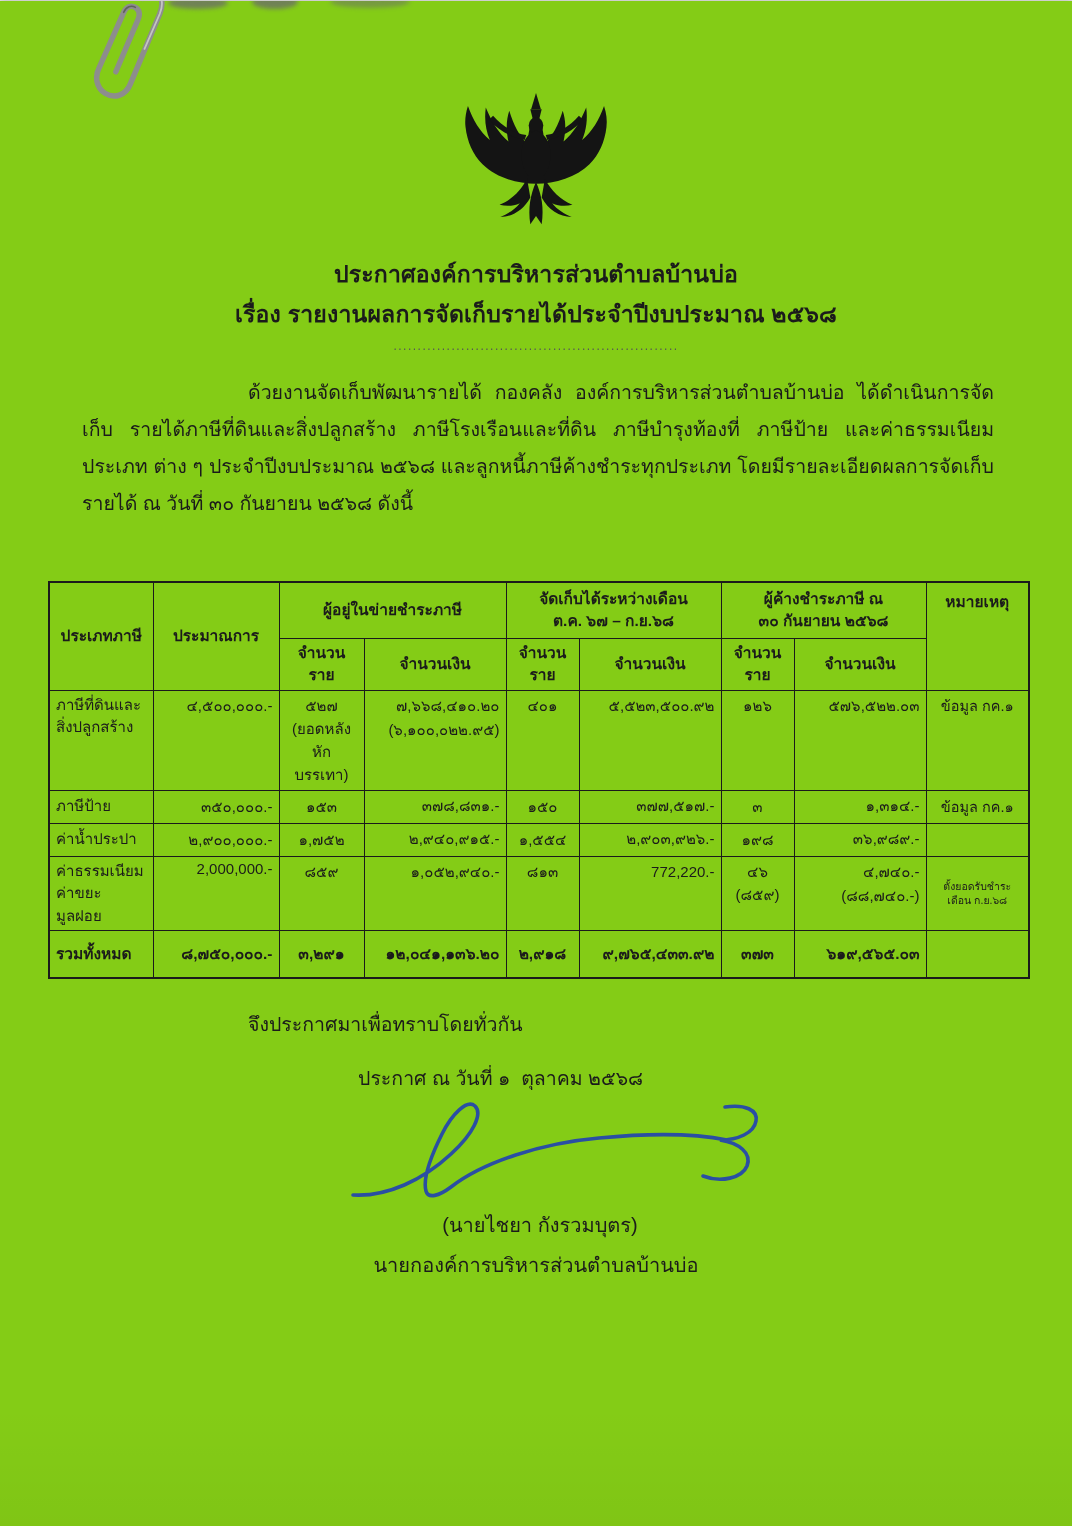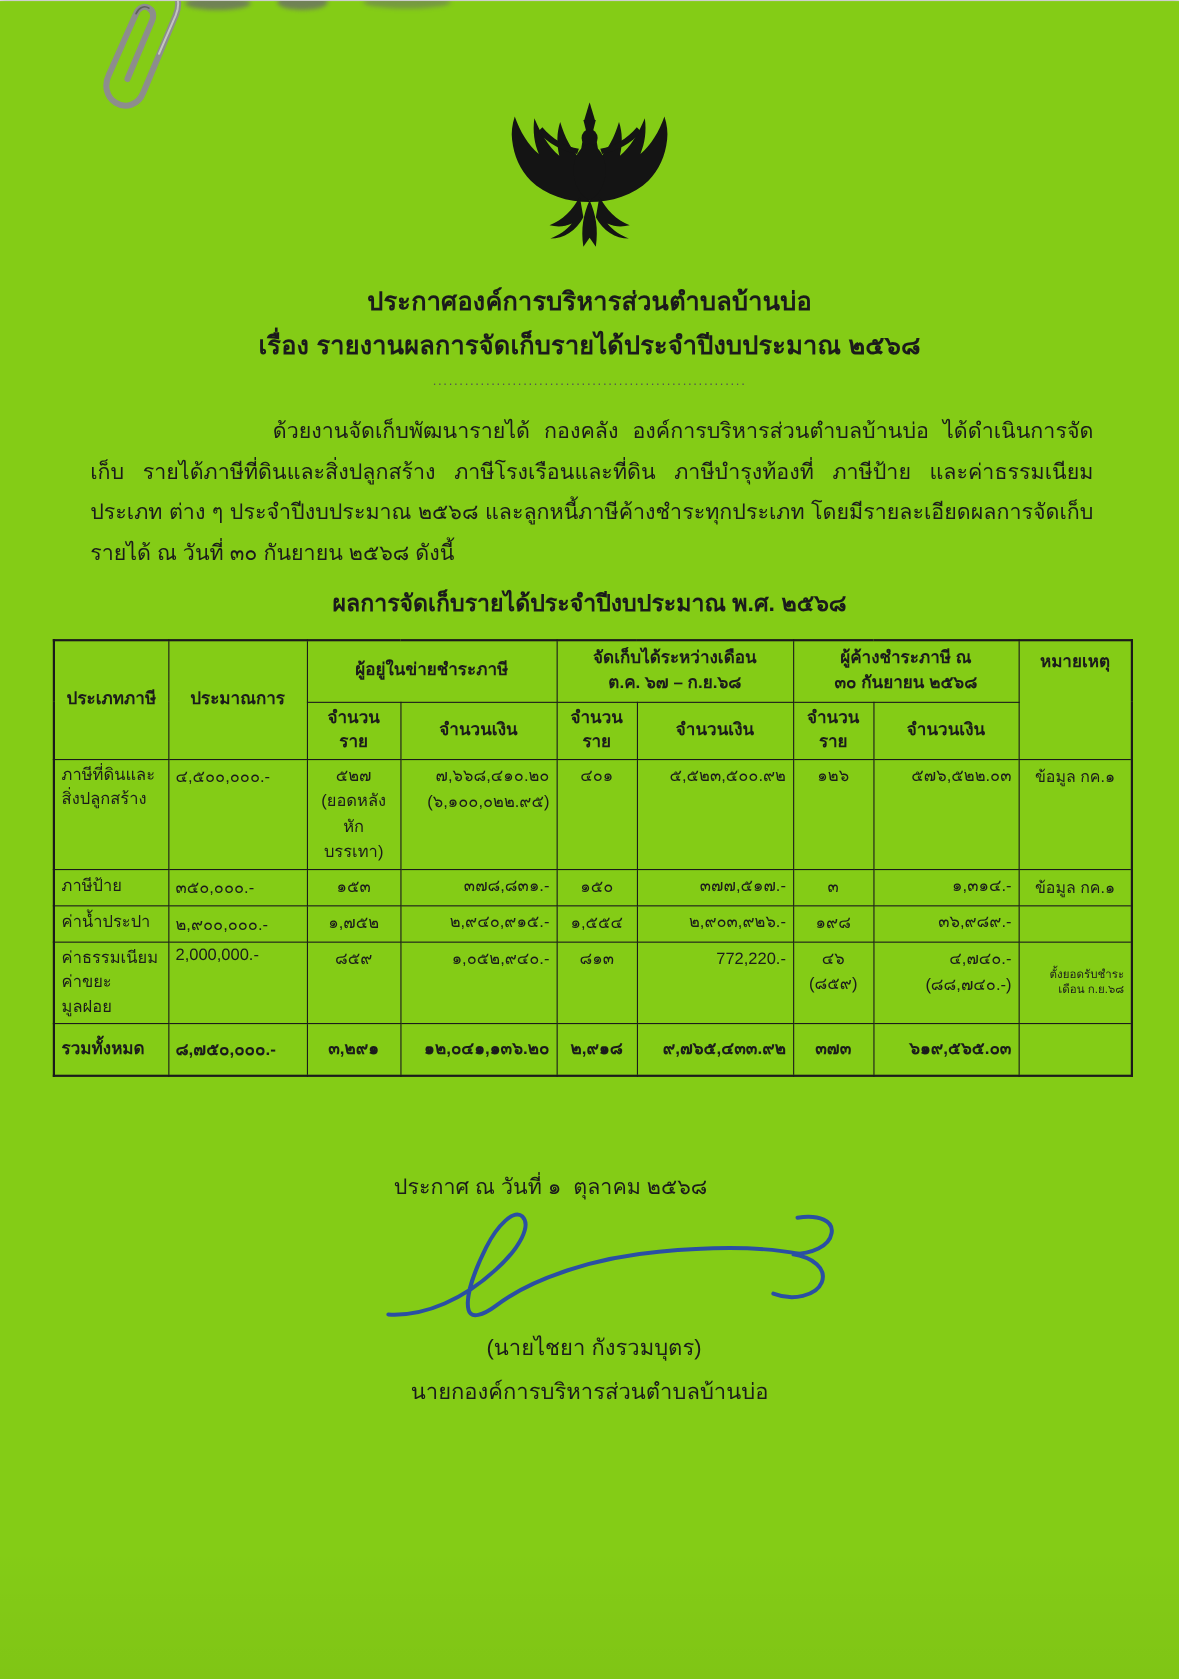--- a/index.html
+++ b/index.html
@@ -29,25 +29,25 @@
     border-collapse:collapse; table-layout:fixed; font-size:15px;
   }
   table.rev th, table.rev td{
     border:1.5px solid #1b1b1b; padding:3px 6px; overflow:hidden;
   }
   table.rev{border:2px solid #1b1b1b;}
   table.rev th{font-weight:bold; text-align:center; vertical-align:middle; font-size:15.5px; line-height:1.45;}
   .pre{white-space:pre-line;}
   .ws-pre{white-space:pre;}
   td.c-type{text-align:left; vertical-align:top; padding-left:7px; line-height:1.5;}
-  td.c-est{text-align:left; vertical-align:top; padding-right:13px;}
+  td.c-est{text-align:right; vertical-align:top; padding-right:13px;}
   td.c-count{text-align:center; vertical-align:top; line-height:1.55;}
   td.c-amt{text-align:right; vertical-align:top; padding-right:11px; line-height:1.65;}
   td.c-remark{text-align:center; vertical-align:top; font-size:14.5px;}
-  td.c-remark-sm{text-align:right; vertical-align:middle; font-size:10.5px; line-height:1.4; padding:2px 4px;}
+  td.c-remark-sm{text-align:center; vertical-align:middle; font-size:10.5px; line-height:1.4; padding:2px 4px;}
   tr.h1{height:56px;} tr.h2{height:52px;}
   tr.r1{height:96px;} tr.r2{height:33px;} tr.r3{height:33px;} tr.r4{height:53px;}
   tr.total{height:47px; font-weight:bold;}
   tr.total td{vertical-align:middle; font-size:15.5px;}
   tr.r2 td, tr.r3 td{vertical-align:middle;}
   .closing{position:absolute; left:248px; top:1008px; font-size:19.5px;}
   .date-line{position:absolute; left:358px; top:1062px; font-size:19.5px;}
   .signature{position:absolute; left:335px; top:1078px;}
   .signer-name{position:absolute; left:0; top:1208px; width:1072px; text-align:center; font-size:20px;}
   .signer-name > span{display:inline-block; transform:translateX(4px);}
@@ -89,21 +89,20 @@
       </g>
     </svg>
   </div>
 
   <div class="title-line t1">ประกาศองค์การบริหารส่วนตำบลบ้านบ่อ</div>
   <div class="title-line t2">เรื่อง รายงานผลการจัดเก็บรายได้ประจำปีงบประมาณ ๒๕๖๘</div>
   <div class="divider">...........................................................</div>
 
   <div class="body-par">ด้วยงานจัดเก็บพัฒนารายได้ กองคลัง องค์การบริหารส่วนตำบลบ้านบ่อ ได้ดำเนินการจัดเก็บ รายได้ภาษีที่ดินและสิ่งปลูกสร้าง ภาษีโรงเรือนและที่ดิน ภาษีบำรุงท้องที่ ภาษีป้าย และค่าธรรมเนียมประเภท ต่าง ๆ  ประจำปีงบประมาณ ๒๕๖๘  และลูกหนี้ภาษีค้างชำระทุกประเภท โดยมีรายละเอียดผลการจัดเก็บ รายได้ ณ วันที่ ๓๐ กันยายน ๒๕๖๘ ดังนี้</div>
 
-  <div class="table-title">ผลการจัดเก็บรายได้ประจำปีงบประมาณ พ.ศ. ๒๕๖๘</div>
 
   <table class="rev">
     <colgroup>
       <col style="width:104px">
         <col style="width:126px">
         <col style="width:85px">
       <col style="width:142px">
         <col style="width:73px">
         <col style="width:142px">
       <col style="width:73px">
@@ -189,20 +188,21 @@
       <td class="c-amt" style="vertical-align:middle;">๑๒,๐๔๑,๑๓๖.๒๐</td>
       <td class="c-count" style="vertical-align:middle;">๒,๙๑๘</td>
       <td class="c-amt" style="vertical-align:middle;">๙,๗๖๕,๔๓๓.๙๒</td>
       <td class="c-count" style="vertical-align:middle;">๓๗๓</td>
       <td class="c-amt" style="vertical-align:middle;">๖๑๙,๕๖๕.๐๓</td>
       <td class="c-remark"></td>
     </tr>
   </tbody>
     </table>
 
+  <div class="closing">จึงประกาศมาเพื่อทราบโดยทั่วกัน</div>
   <div class="date-line ws-pre">ประกาศ ณ วันที่ ๑  ตุลาคม ๒๕๖๘</div>
 
   <div class="signature">
     <svg width="440" height="135" viewBox="0 0 440 135">
       <g fill="none" stroke="#2a4fa3" stroke-width="3.6" stroke-linecap="round">
         <path d="M18,116 C52,118 88,101 116,75 C138,55 148,35 140,27 C132,20 117,35 107,55 C95,79 88,101 91,112 C93,120 104,117 116,108 C148,83 207,64 264,59 C316,54 362,55 392,61"></path>
         <path d="M390,28 C410,25 423,31 421,42 C419,54 403,61 385,61 C404,64 417,74 412,87 C407,99 386,104 368,97"></path>
       </g>
     </svg>
   </div>

